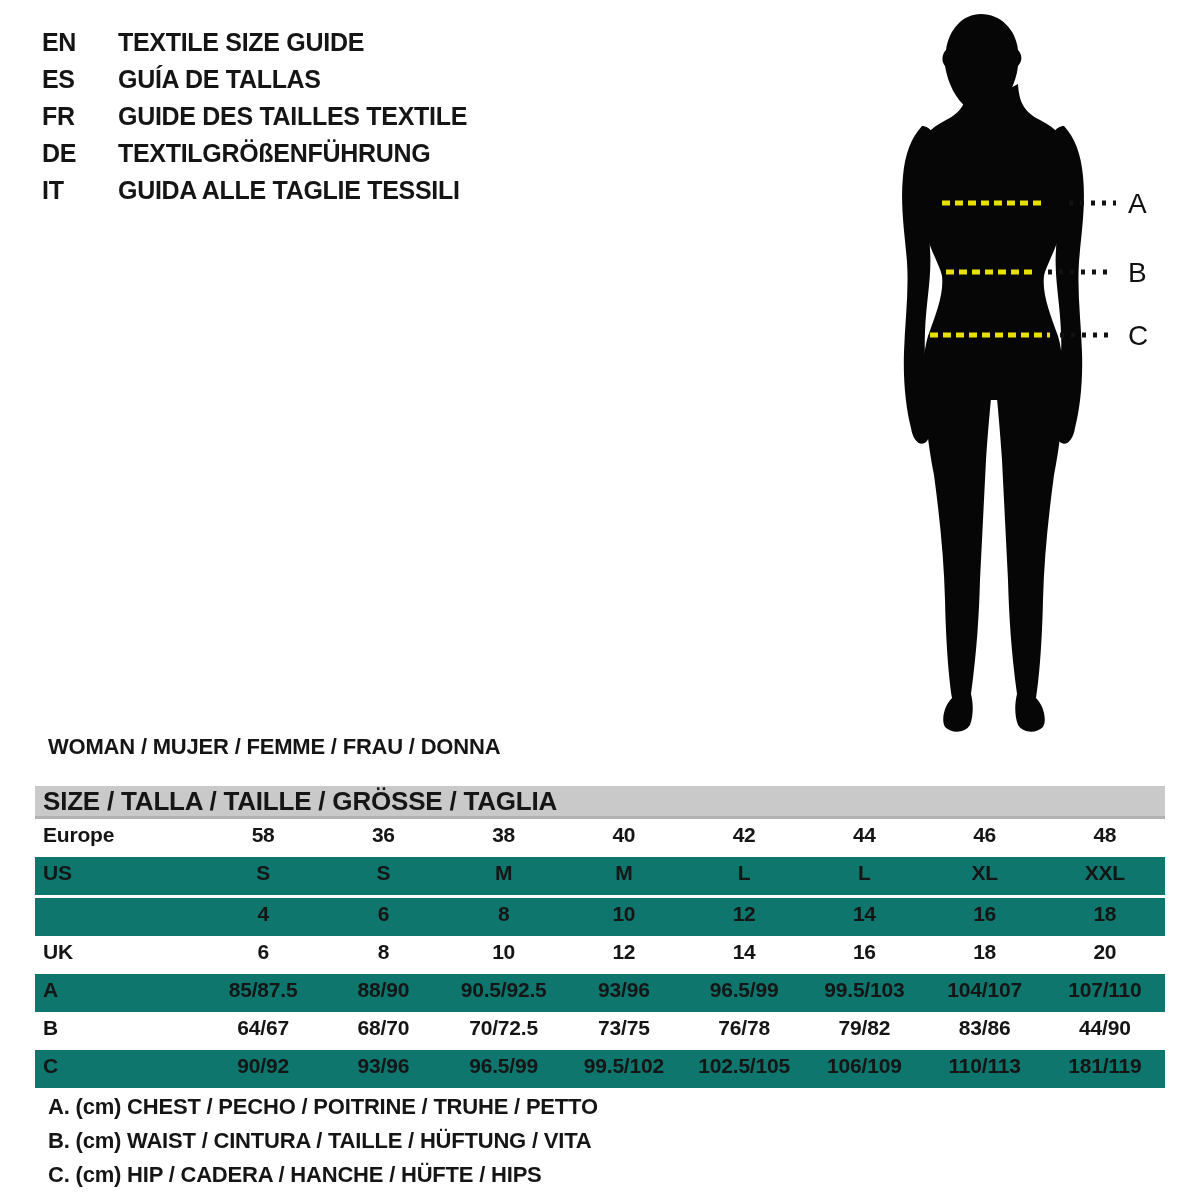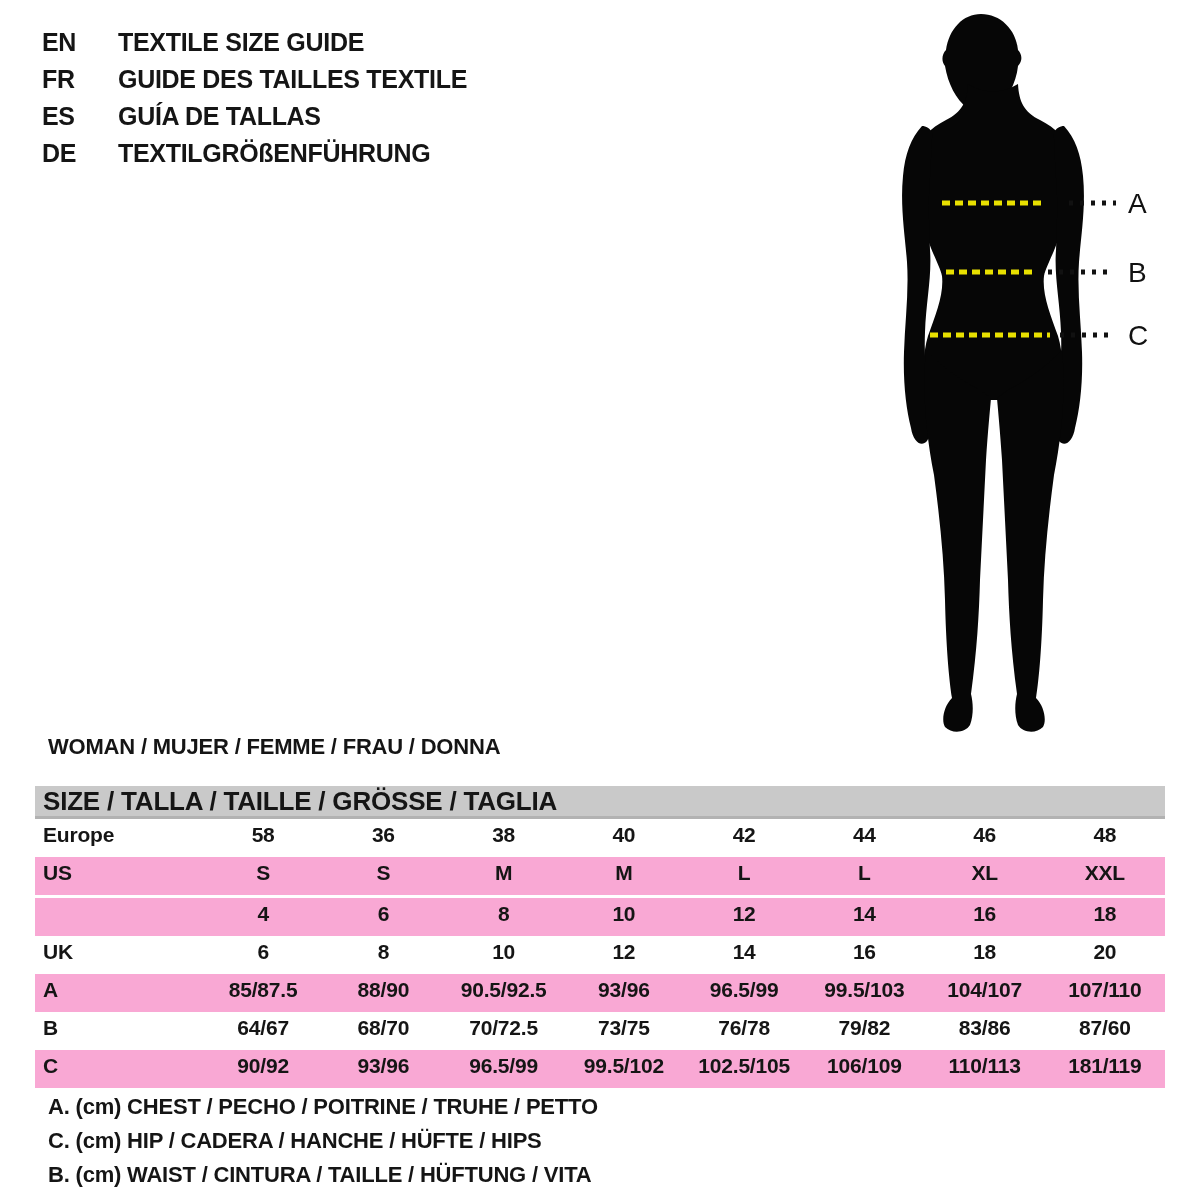--- a/index.html
+++ b/index.html
@@ -15,49 +15,53 @@
   .figure-wrap{position:absolute;left:880px;top:0;width:320px;height:740px;}
   
   .section-title{position:absolute;left:48px;top:734px;font-size:22px;font-weight:700;letter-spacing:-0.2px;}
   
   .size-table{position:absolute;left:35px;top:786px;width:1130px;}
   .thead{
     height:30px;line-height:30px;background:#c9c9c9;border-bottom:3px solid #b2b2b2;
     font-size:26px;font-weight:700;padding-left:8px;letter-spacing:-0.2px;
   }
   .trow{display:flex;height:38px;line-height:31px;font-size:21px;font-weight:700;letter-spacing:-0.2px;}
-  .trow.shaded{background:#f9a8d4;}
+  .trow.shaded{background:#0f766e;}
   .trow.separated{border-top:3px solid #ffffff;}
   .tlabel{width:160px;padding-left:8px;text-align:left;}
   .tcell{flex:1;text-align:center;}
   
   .legend{position:absolute;left:48px;top:1090px;}
   .legend-line{font-size:22px;font-weight:700;line-height:34px;letter-spacing:-0.2px;}
 </style>
 </head>
 <body>
 
 <div class="page">
 
   <div class="lang-list">
       <div class="lang-row">
         <div class="lang-code">EN</div>
         <div class="lang-label">TEXTILE SIZE GUIDE</div>
       </div>
       <div class="lang-row">
+        <div class="lang-code">ES</div>
+        <div class="lang-label">GUÍA DE TALLAS</div>
+      </div>
+      <div class="lang-row">
         <div class="lang-code">FR</div>
         <div class="lang-label">GUIDE DES TAILLES TEXTILE</div>
       </div>
       <div class="lang-row">
-        <div class="lang-code">ES</div>
-        <div class="lang-label">GUÍA DE TALLAS</div>
-      </div>
-      <div class="lang-row">
         <div class="lang-code">DE</div>
         <div class="lang-label">TEXTILGRÖßENFÜHRUNG</div>
+      </div>
+      <div class="lang-row">
+        <div class="lang-code">IT</div>
+        <div class="lang-label">GUIDA ALLE TAGLIE TESSILI</div>
       </div>
     </div>
 
   <div class="figure-wrap">
     <svg width="320" height="740" viewBox="0 0 320 740" xmlns="http://www.w3.org/2000/svg">
       <g fill="#060606" stroke="none">
 
         <path d="M101,14 C120,14 136,29 138,50 C142,54 143,61 138,66 C136,84 127,100 115,109 C106,115 94,115 87,108 C76,99 68,84 65,66 C61,61 62,54 66,50 C69,29 83,14 101,14 Z"></path>
 
         <path d="M88,84
@@ -205,35 +209,35 @@
         </div>
         <div class="trow">
           <div class="tlabel">B</div>
           <div class="tcell">64/67</div>
           <div class="tcell">68/70</div>
           <div class="tcell">70/72.5</div>
           <div class="tcell">73/75</div>
           <div class="tcell">76/78</div>
           <div class="tcell">79/82</div>
           <div class="tcell">83/86</div>
-          <div class="tcell">87/60</div>
+          <div class="tcell">44/90</div>
         </div>
         <div class="trow shaded">
           <div class="tlabel">C</div>
           <div class="tcell">90/92</div>
           <div class="tcell">93/96</div>
           <div class="tcell">96.5/99</div>
           <div class="tcell">99.5/102</div>
           <div class="tcell">102.5/105</div>
           <div class="tcell">106/109</div>
           <div class="tcell">110/113</div>
           <div class="tcell">181/119</div>
         </div>
       </div>
   </div>
 
   <div class="legend">
       <div class="legend-line">A. (cm) CHEST / PECHO / POITRINE / TRUHE / PETTO</div>
+      <div class="legend-line">B. (cm) WAIST / CINTURA / TAILLE / HÜFTUNG / VITA</div>
       <div class="legend-line">C. (cm) HIP / CADERA / HANCHE / HÜFTE / HIPS</div>
-      <div class="legend-line">B. (cm) WAIST / CINTURA / TAILLE / HÜFTUNG / VITA</div>
     </div>
 
 </div>
 
 </body></html>

